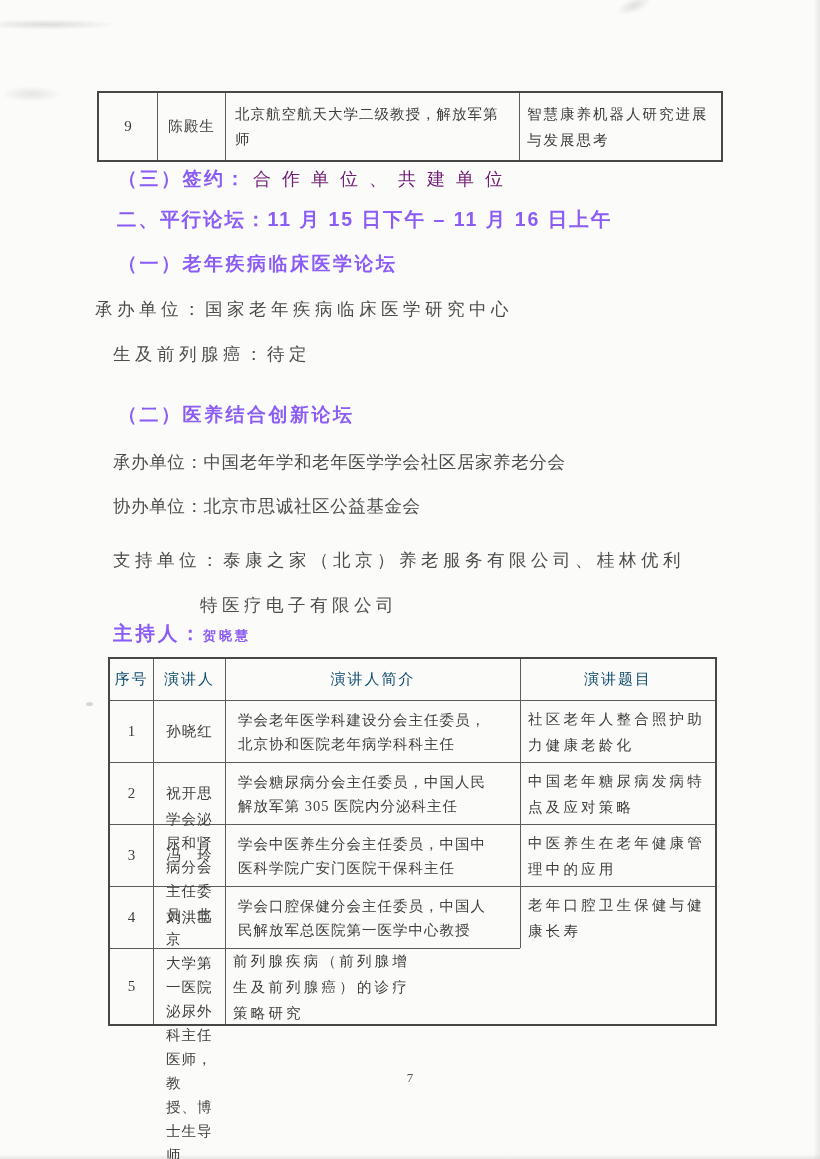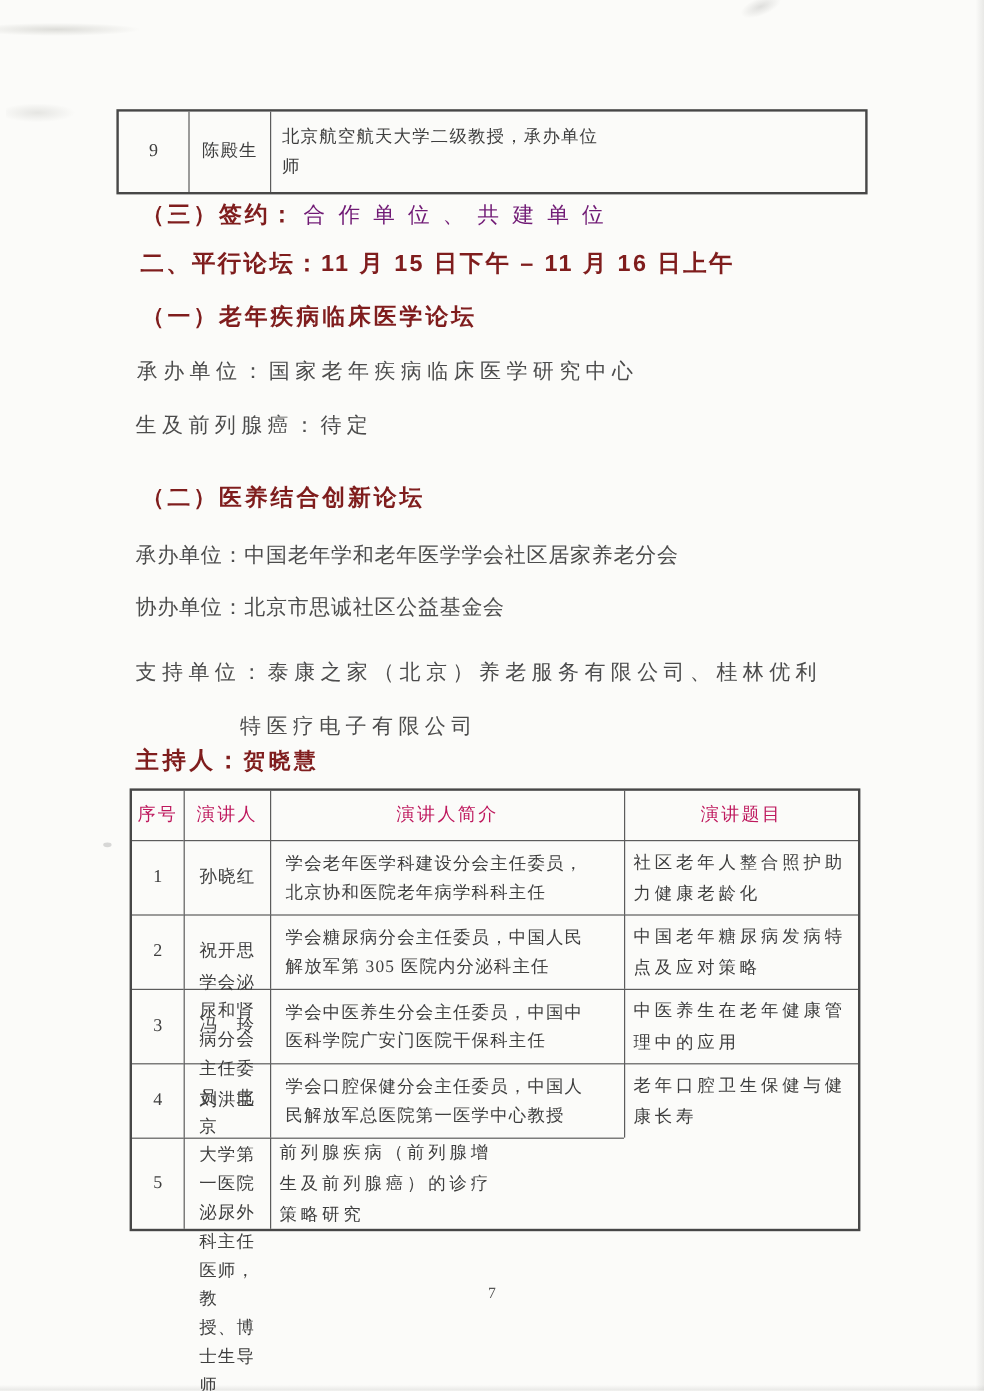--- a/index.html
+++ b/index.html
@@ -25,21 +25,21 @@
     background:rgba(150,150,148,.35);}
   .edge-right{right:0;top:0;width:7px;height:100%;
     background:linear-gradient(to left, rgba(185,185,182,.28), rgba(185,185,182,0));}
   .edge-bottom{left:0;bottom:0;width:100%;height:5px;
     background:linear-gradient(to top, rgba(185,185,182,.30), rgba(185,185,182,0));}
 
   
   .abs{position:absolute;white-space:nowrap;}
   .heading{
     font-family:"Liberation Sans","DejaVu Sans",sans-serif;
-    font-weight:700;color:#7f1d1d;
+    font-weight:700;color:#8b5cf6;
     font-size:19px;letter-spacing:2.5px;
   }
   .bodyline{font-size:17.5px;color:#4c4c4c;}
   .spread{letter-spacing:4.5px;}
   .tight{letter-spacing:0.6px;}
   .light{color:#701a75;letter-spacing:11px;font-size:18px;}
 
   .supporter{
     left:113px;top:538px;width:640px;
     white-space:pre-line;line-height:45px;
@@ -61,21 +61,21 @@
     line-height:25px;
   }
   .bl{border-left:1px solid #5c5c5c;}
   .bt{border-top:1px solid #5c5c5c;}
   .cell.num{font-size:15px;letter-spacing:0;}
   .cell.name{letter-spacing:1px;}
   .cell.bio{justify-content:flex-start;text-align:left;
     padding:4px 6px 4px 9px;letter-spacing:1px;line-height:25px;}
   .cell.topic{justify-content:flex-start;text-align:left;
     padding:4px 4px 4px 7px;letter-spacing:3.2px;line-height:26px;}
-  .cell.head{font-size:15px;letter-spacing:2px;color:#be185d;}
+  .cell.head{font-size:15px;letter-spacing:2px;color:#0c4a6e;}
 
   #top-table{left:97px;top:91px;width:622px;
     grid-template-columns:58px 68px 294px 202px;
     grid-template-rows:67px;}
   #top-table .topic{letter-spacing:2px;}
 
   #speaker-table{left:108px;top:657px;width:605px;
     grid-template-columns:43px 72px 295px 195px;
     grid-template-rows:41px 62px 62px 62px 62px 76px;}
   #speaker-table .cell.bio{line-height:24px;padding-left:12px;}
@@ -93,42 +93,44 @@
   <div class="artifact smudge1"></div>
   <div class="artifact smudge2"></div>
   <div class="artifact smudge3"></div>
   <div class="artifact speck1"></div>
   <div class="artifact edge-right"></div>
   <div class="artifact edge-bottom"></div>
 
   <div class="grid" id="top-table">
     <div class="cell num">9</div>
     <div class="cell name bl">陈殿生</div>
-    <div class="cell bio bl">北京航空航天大学二级教授，承办单位
+    <div class="cell bio bl">北京航空航天大学二级教授，解放军第
 师</div>
+    <div class="cell topic bl">智慧康养机器人研究进展
+与发展思考</div>
   </div>
 
   <div class="abs" style="left:118px;top:166px;">
     <span class="heading">（三）签约：</span><span class="light" style="margin-left:6px;">合作单位、共建单位</span>
   </div>
 
   <div class="abs heading" style="left:117px;top:206px;font-size:19.5px;letter-spacing:2px;">二、平行论坛：11 月 15 日下午 – 11 月 16 日上午</div>
 
   <div class="abs heading" style="left:118px;top:251px;">（一）老年疾病临床医学论坛</div>
-  <div class="abs bodyline spread" style="left:114px;top:297px;">承办单位：国家老年疾病临床医学研究中心</div>
+  <div class="abs bodyline spread" style="left:95px;top:297px;">承办单位：国家老年疾病临床医学研究中心</div>
   <div class="abs bodyline spread" style="left:113px;top:342px;">生及前列腺癌：待定</div>
 
   <div class="abs heading" style="left:118px;top:402px;">（二）医养结合创新论坛</div>
   <div class="abs bodyline tight" style="left:113px;top:450px;">承办单位：中国老年学和老年医学学会社区居家养老分会</div>
   <div class="abs bodyline tight" style="left:113px;top:494px;">协办单位：北京市思诚社区公益基金会</div>
   <div class="abs supporter" style="white-space:pre-line;">支持单位：泰康之家（北京）养老服务有限公司、桂林优利
 特医疗电子有限公司</div>
 
   <div class="abs" style="left:113px;top:620px;">
-    <span class="heading" style="font-size:19.5px;letter-spacing:3px;">主持人：</span><span class="heading" style="font-size:18px;letter-spacing:3px;">贺晓慧</span>
+    <span class="heading" style="font-size:19.5px;letter-spacing:3px;">主持人：</span><span class="heading" style="font-size:13px;letter-spacing:3px;">贺晓慧</span>
   </div>
 
   <div class="grid" id="speaker-table">
 
     <div class="cell head">序号</div>
     <div class="cell head bl">演讲人</div>
     <div class="cell head bl">演讲人简介</div>
     <div class="cell head bl">演讲题目</div>
 
     <div class="cell num bt">1</div>

